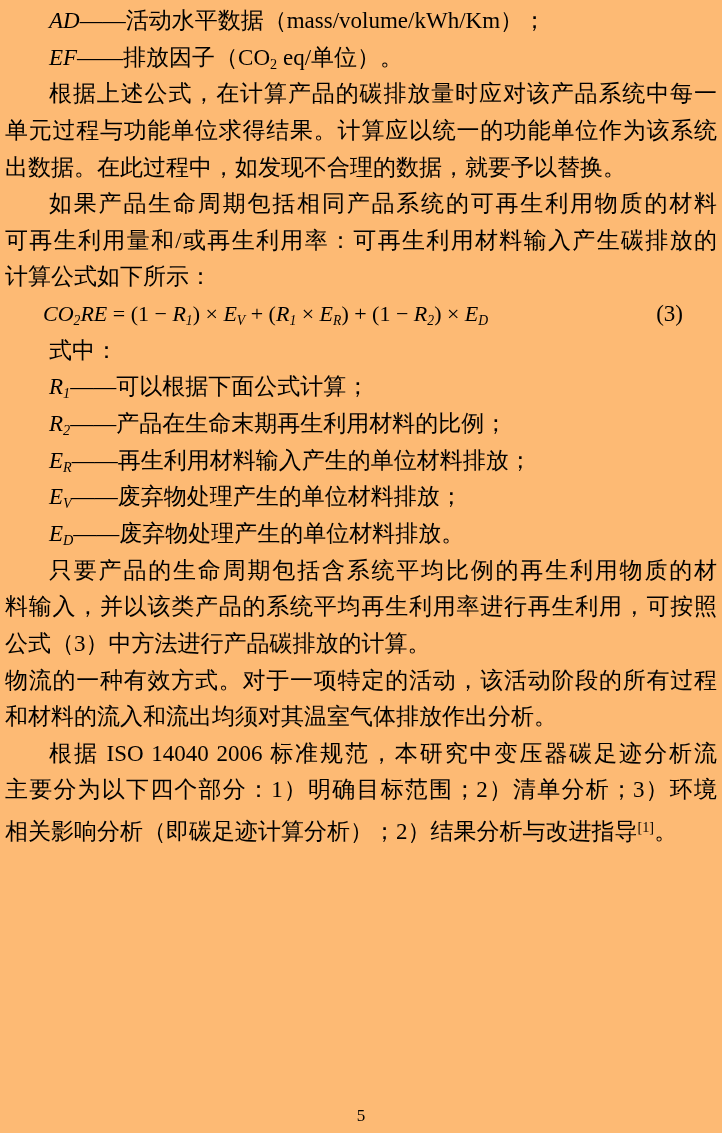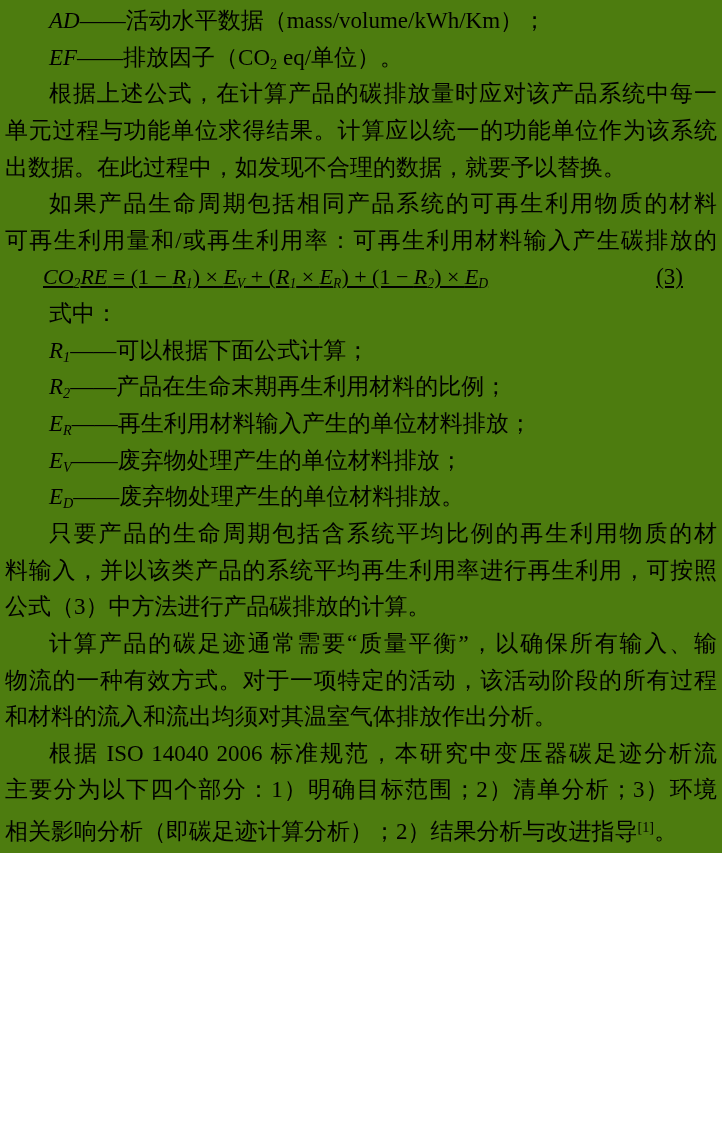--- a/index.html
+++ b/index.html
@@ -1,19 +1,19 @@
 <!DOCTYPE html>
 <html lang="zh"><head>
 <meta charset="utf-8">
 <style>
   html,body{margin:0;padding:0;background:#ffffff;}
   .page{
     position:relative;
-    width:722px;height:853px;
-    background:#4d7c0f;color:#000;
+    width:722px;height:1133px;
+    background:#fdba74;color:#000;
     font-family:"Liberation Serif","DejaVu Serif",serif;
     overflow:hidden;
   }
   .doc-body{
     position:absolute;left:5px;right:5px;top:3px;
   }
   .line{
     font-size:23px;
     line-height:36.65px;
     height:36.65px;
@@ -27,55 +27,54 @@
   }
   .ind-para{padding-left:44px;}
   .jst.ind-para{padding-left:0;text-indent:44px;}
   .ind-frm{padding-left:38px;}
   .it{font-style:italic;}
   .sb{font-size:0.62em;vertical-align:-0.28em;letter-spacing:0;}
   .sp{font-size:0.62em;vertical-align:0.5em;}
   .formula-line{
     display:flex;justify-content:space-between;align-items:baseline;
     font-size:22px;
-    text-decoration:underline;
   }
   .formula-expression{white-space:nowrap;}
   .formula-number{font-size:23px;font-style:normal;padding-right:34px;}
   .page-number{
     position:absolute;left:0;right:0;top:1104px;
     text-align:center;font-size:17px;line-height:24px;
   }
 </style>
 </head>
 <body>
 
 <div class="page">
   <div class="doc-body">
       <div class="line ind-para"><span class="it">AD</span><span>——活动水平数据（mass/volume/kWh/Km）；</span></div>
       <div class="line ind-para"><span class="it">EF</span><span>——排放因子（CO</span><span class="sb">2</span><span> eq/单位）。</span></div>
       <div class="line ind-para jst"><span>根据上述公式，在计算产品的碳排放量时应对该产品系统中每一</span></div>
       <div class="line jst"><span>单元过程与功能单位求得结果。计算应以统一的功能单位作为该系统</span></div>
       <div class="line"><span>出数据。在此过程中，如发现不合理的数据，就要予以替换。</span></div>
       <div class="line ind-para jst"><span>如果产品生命周期包括相同产品系统的可再生利用物质的材料</span></div>
       <div class="line jst"><span>可再生利用量和/或再生利用率：可再生利用材料输入产生碳排放的</span></div>
+      <div class="line"><span>计算公式如下所示：</span></div>
       <div class="line ind-frm formula-line">
         <span class="formula-expression"><span class="it">CO</span><span class="it sb">2</span><span class="it">RE</span><span> = (1 − </span><span class="it">R</span><span class="it sb">1</span><span>) × </span><span class="it">E</span><span class="it sb">V</span><span> + (</span><span class="it">R</span><span class="it sb">1</span><span> × </span><span class="it">E</span><span class="it sb">R</span><span>) + (1 − </span><span class="it">R</span><span class="it sb">2</span><span>) × </span><span class="it">E</span><span class="it sb">D</span></span>
         <span class="formula-number">(3)</span>
       </div>
       <div class="line ind-para"><span>式中：</span></div>
       <div class="line ind-para"><span class="it">R</span><span class="it sb">1</span><span>——可以根据下面公式计算；</span></div>
       <div class="line ind-para"><span class="it">R</span><span class="it sb">2</span><span>——产品在生命末期再生利用材料的比例；</span></div>
       <div class="line ind-para"><span class="it">E</span><span class="it sb">R</span><span>——再生利用材料输入产生的单位材料排放；</span></div>
       <div class="line ind-para"><span class="it">E</span><span class="it sb">V</span><span>——废弃物处理产生的单位材料排放；</span></div>
       <div class="line ind-para"><span class="it">E</span><span class="it sb">D</span><span>——废弃物处理产生的单位材料排放。</span></div>
       <div class="line ind-para jst"><span>只要产品的生命周期包括含系统平均比例的再生利用物质的材</span></div>
       <div class="line jst"><span>料输入，并以该类产品的系统平均再生利用率进行再生利用，可按照</span></div>
       <div class="line"><span>公式（3）中方法进行产品碳排放的计算。</span></div>
-      <div class="line ind-para jst"><span>计算产品的碳足迹通常需要“质量平衡”，以确保所有输入、输</span></div>
       <div class="line jst"><span>物流的一种有效方式。对于一项特定的活动，该活动阶段的所有过程</span></div>
       <div class="line"><span>和材料的流入和流出均须对其温室气体排放作出分析。</span></div>
       <div class="line ind-para jst"><span>根据 ISO 14040 2006 标准规范，本研究中变压器碳足迹分析流程，</span></div>
       <div class="line jst"><span>主要分为以下四个部分：1）明确目标范围；2）清单分析；3）环境</span></div>
       <div class="line"><span>相关影响分析（即碳足迹计算分析）；2）结果分析与改进指导</span><span class="sp">[1]</span><span>。</span></div>
     </div>
   <div class="page-number">5</div>
 </div>
 
 </body></html>

